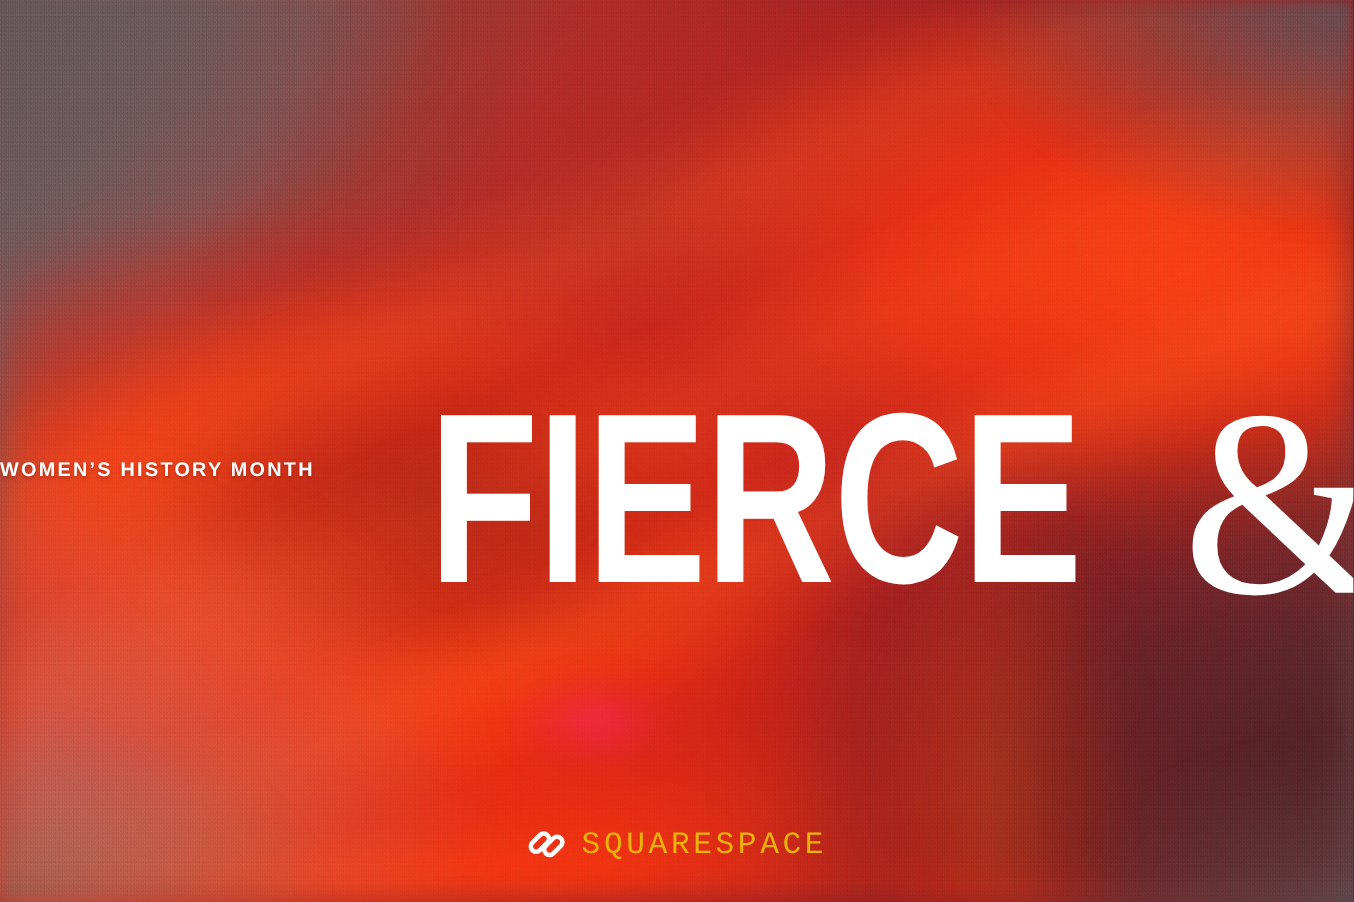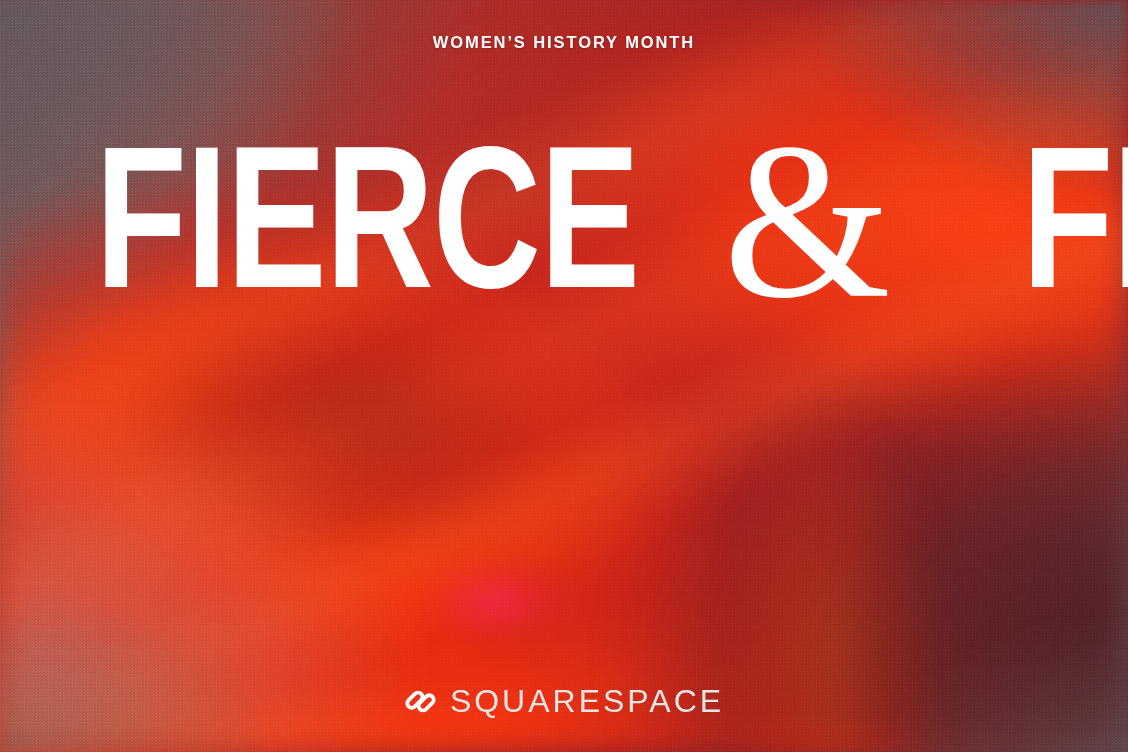--- a/index.html
+++ b/index.html
@@ -164,21 +164,21 @@
       repeating-linear-gradient(37deg, rgba(255,255,255,.10) 0 1px, rgba(0,0,0,.10) 1px 2px);
     background-size:3px 3px, 4px 4px, 5px 5px;
   }
 
   
   #content {
     position:relative;
     z-index:10;
     width:100%; height:100%;
     display:flex;
-    flex-direction:column;
+    flex-direction:row;
     align-items:center;
     color:#fff;
   }
 
   #eyebrow {
     margin-top:33px;
     font-size:16.5px;
     font-weight:bold;
     letter-spacing:1.9px;
     text-align:center;
@@ -257,26 +257,26 @@
     position:absolute;
     left:0; right:0;
     bottom:32px;
     display:flex;
     align-items:center;
     justify-content:center;
     gap:13px;
   }
   #logo-mark { display:block; width:33px; height:33px; }
   #logo-wordmark {
-    font-size:32px;
+    font-size:26px;
     font-weight:500;
     letter-spacing:3.0px;
-    color:#e5e5e5;
+    color:#eab308;
     white-space:nowrap;
-    font-family:Liberation Sans, sans-serif;
+    font-family:Liberation Mono, monospace;
   }
 </style>
 </head>
 <body>
 
 <div id="poster">
 
   <div class="bg-layer" id="bg-base"></div>
   <div class="bg-layer" id="bg-orange-left"></div>
   <div class="bg-layer" id="bg-blob-1"></div>

